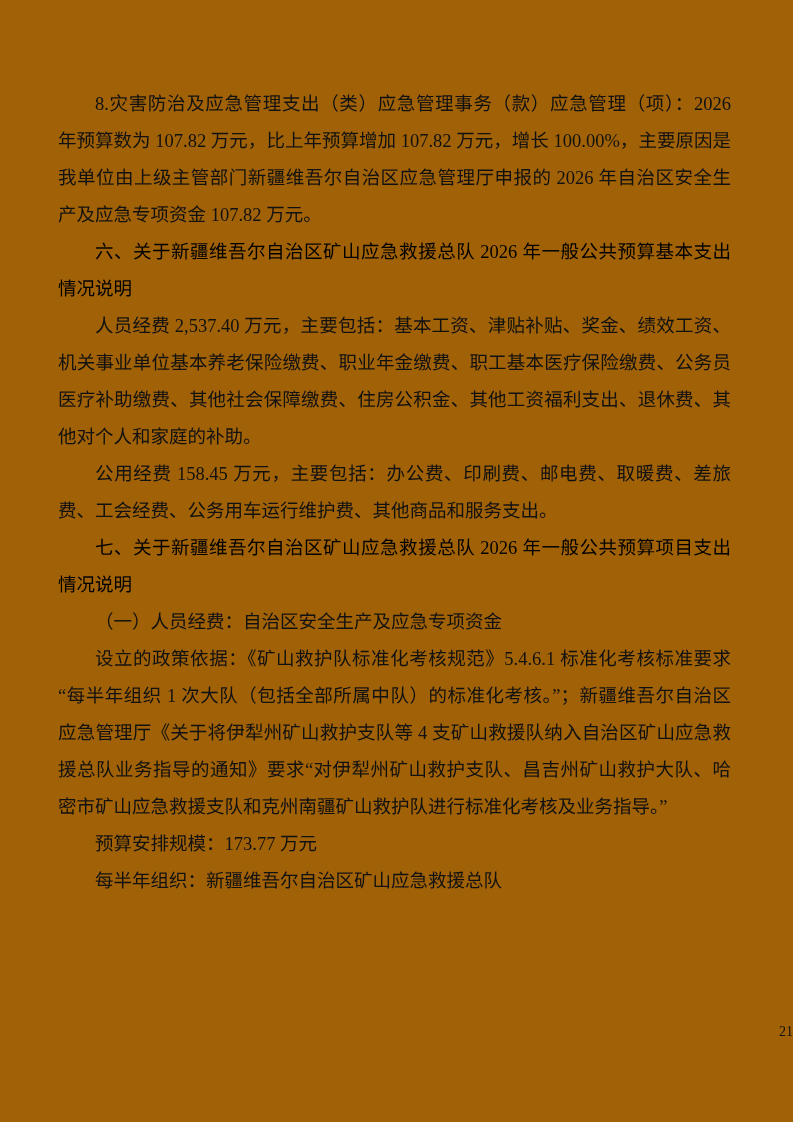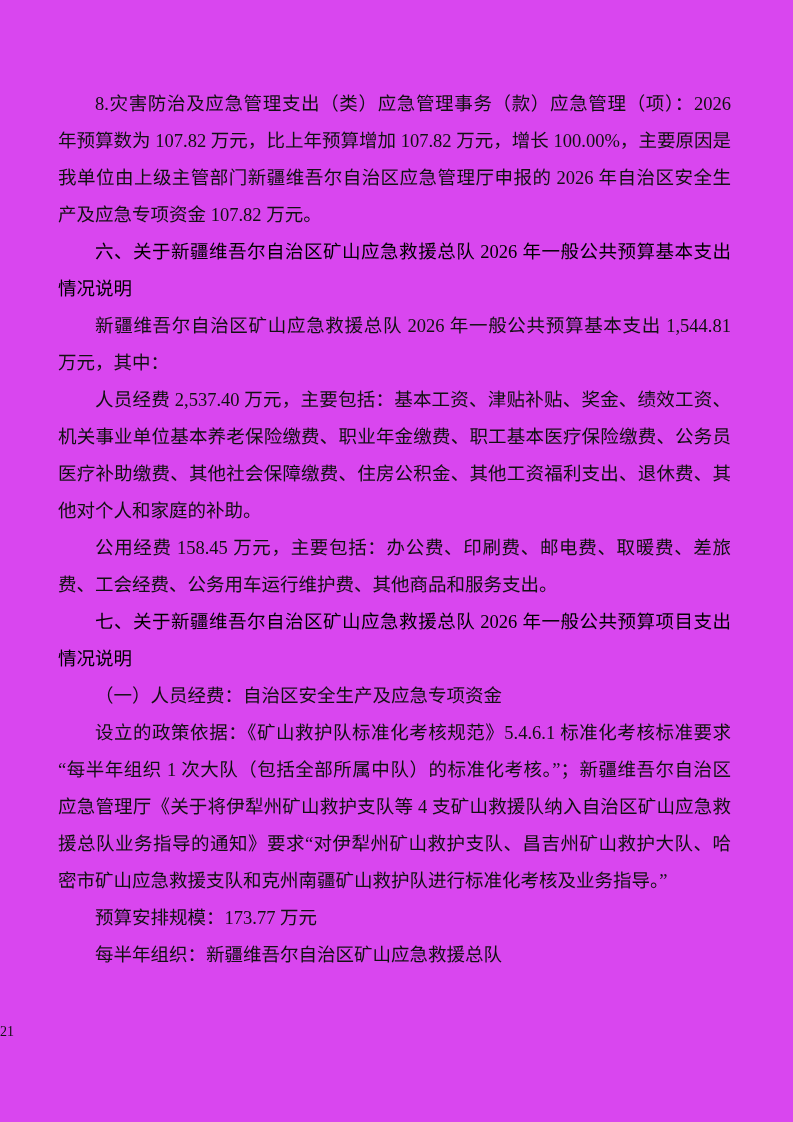--- a/index.html
+++ b/index.html
@@ -4,21 +4,21 @@
 <style>
   html, body {
     margin: 0;
     padding: 0;
     background: #ffffff;
   }
   .page {
     position: relative;
     width: 793px;
     height: 1122px;
-    background: #d946ef;
+    background: #a16207;
     color: #111111;
     font-family: "Liberation Serif", "DejaVu Serif", serif;
     overflow: hidden;
   }
   .content {
     position: absolute;
     left: 58px;
     top: 86px;
     width: 673px;
   }
@@ -34,34 +34,33 @@
   }
   p.heading {
     font-weight: normal;
     color: #000000;
   }
   .page-number {
     position: absolute;
     left: 0;
     top: 1024px;
     width: 100%;
-    text-align: left;
+    text-align: right;
     font-size: 14px;
     color: #111111;
     font-family: "Liberation Serif", "DejaVu Serif", serif;
   }
 </style>
 </head>
 <body>
 
 <div class="page">
   <div class="content">
     <p class="para">8.灾害防治及应急管理支出（类）应急管理事务（款）应急管理（项）：2026 年预算数为 107.82 万元，比上年预算增加 107.82 万元，增长 100.00%，主要原因是我单位由上级主管部门新疆维吾尔自治区应急管理厅申报的 2026 年自治区安全生产及应急专项资金 107.82 万元。</p>
     <p class="para heading">六、关于新疆维吾尔自治区矿山应急救援总队 2026 年一般公共预算基本支出情况说明</p>
-    <p class="para">新疆维吾尔自治区矿山应急救援总队 2026 年一般公共预算基本支出 1,544.81 万元，其中：</p>
     <p class="para">人员经费 2,537.40 万元，主要包括：基本工资、津贴补贴、奖金、绩效工资、机关事业单位基本养老保险缴费、职业年金缴费、职工基本医疗保险缴费、公务员医疗补助缴费、其他社会保障缴费、住房公积金、其他工资福利支出、退休费、其他对个人和家庭的补助。</p>
     <p class="para">公用经费 158.45 万元，主要包括：办公费、印刷费、邮电费、取暖费、差旅费、工会经费、公务用车运行维护费、其他商品和服务支出。</p>
     <p class="para heading">七、关于新疆维吾尔自治区矿山应急救援总队 2026 年一般公共预算项目支出情况说明</p>
     <p class="para">（一）人员经费：自治区安全生产及应急专项资金</p>
     <p class="para">设立的政策依据：《矿山救护队标准化考核规范》5.4.6.1 标准化考核标准要求“每半年组织 1 次大队（包括全部所属中队）的标准化考核。”；新疆维吾尔自治区应急管理厅《关于将伊犁州矿山救护支队等 4 支矿山救援队纳入自治区矿山应急救援总队业务指导的通知》要求“对伊犁州矿山救护支队、昌吉州矿山救护大队、哈密市矿山应急救援支队和克州南疆矿山救护队进行标准化考核及业务指导。”</p>
     <p class="para">预算安排规模：173.77 万元</p>
     <p class="para">每半年组织：新疆维吾尔自治区矿山应急救援总队</p>
   </div>
   <div class="page-number">21</div>
 </div>

